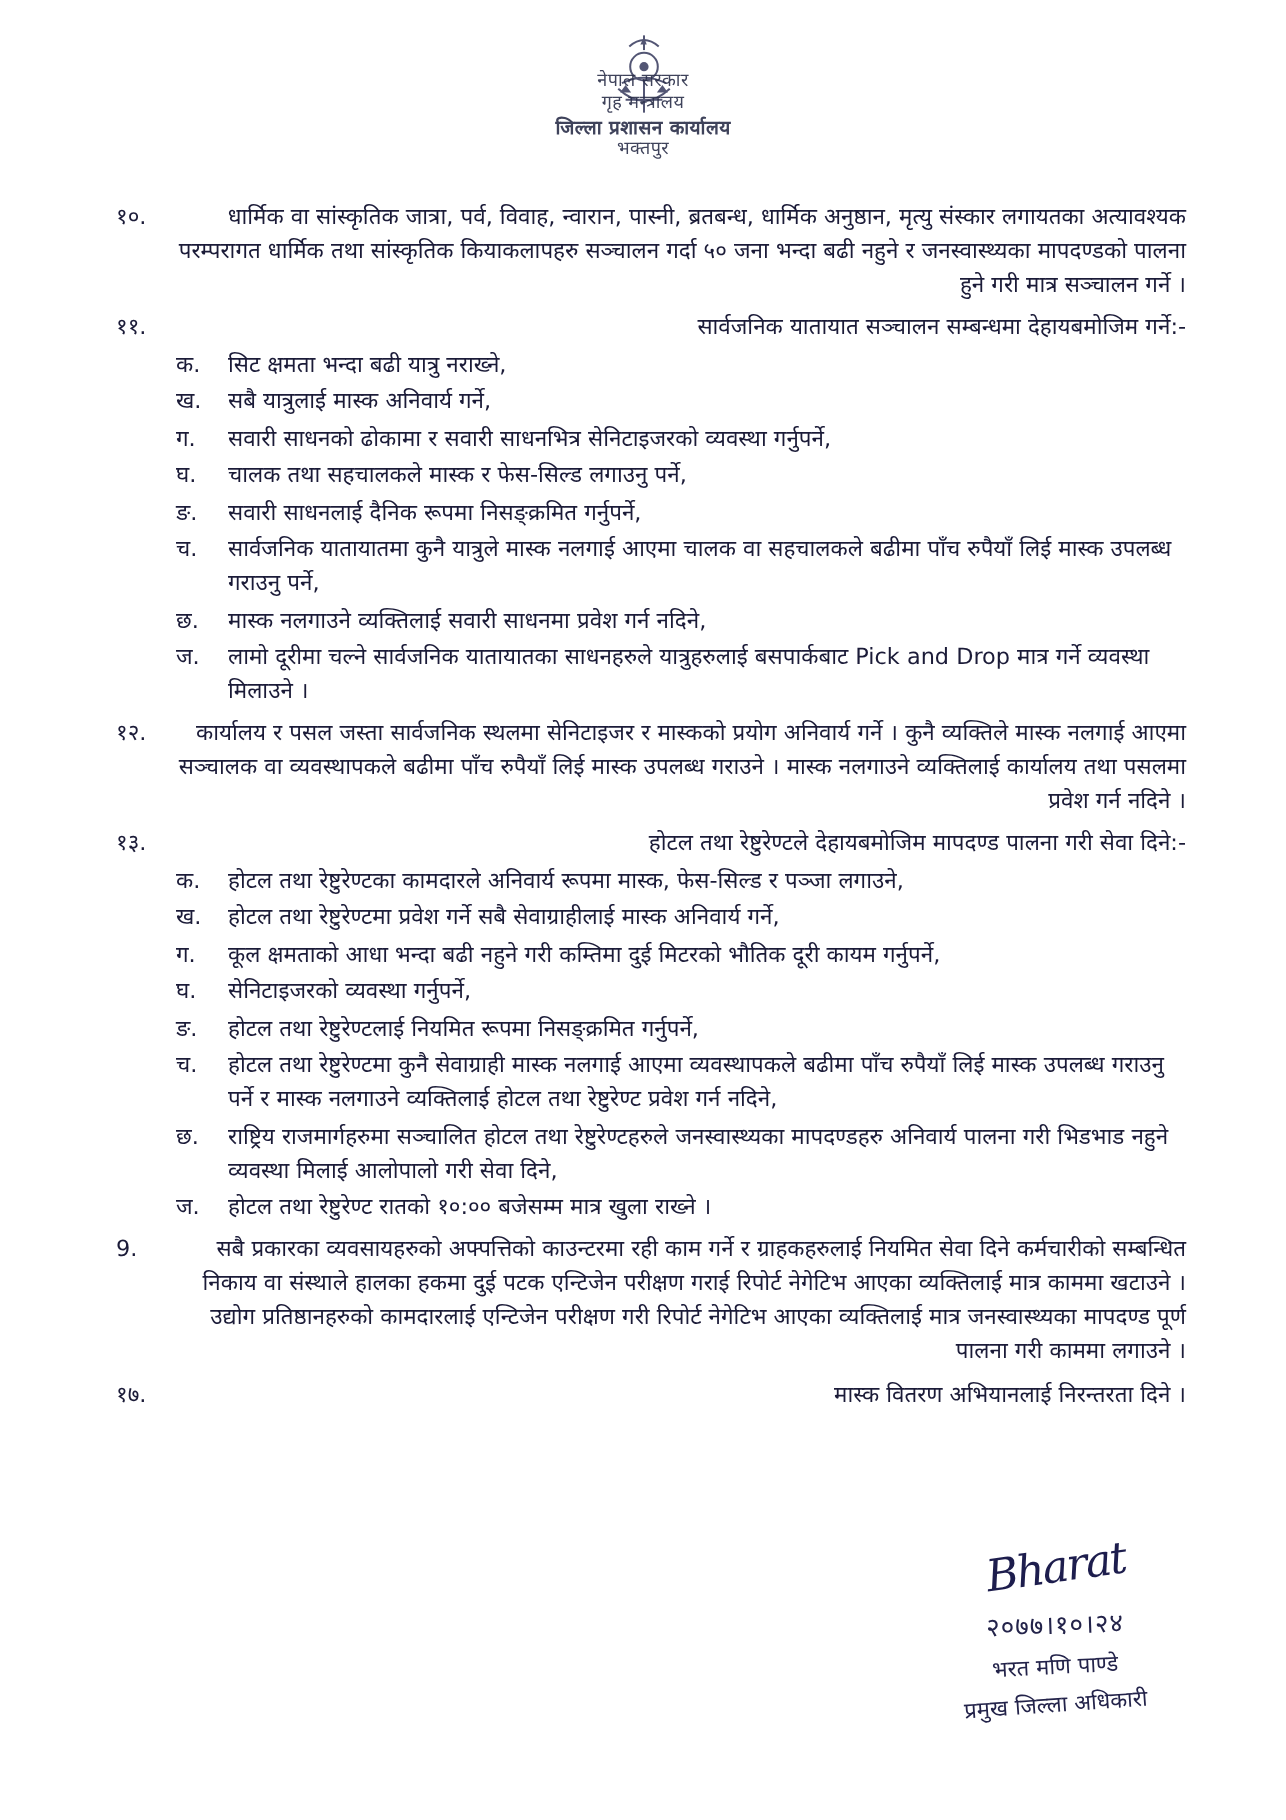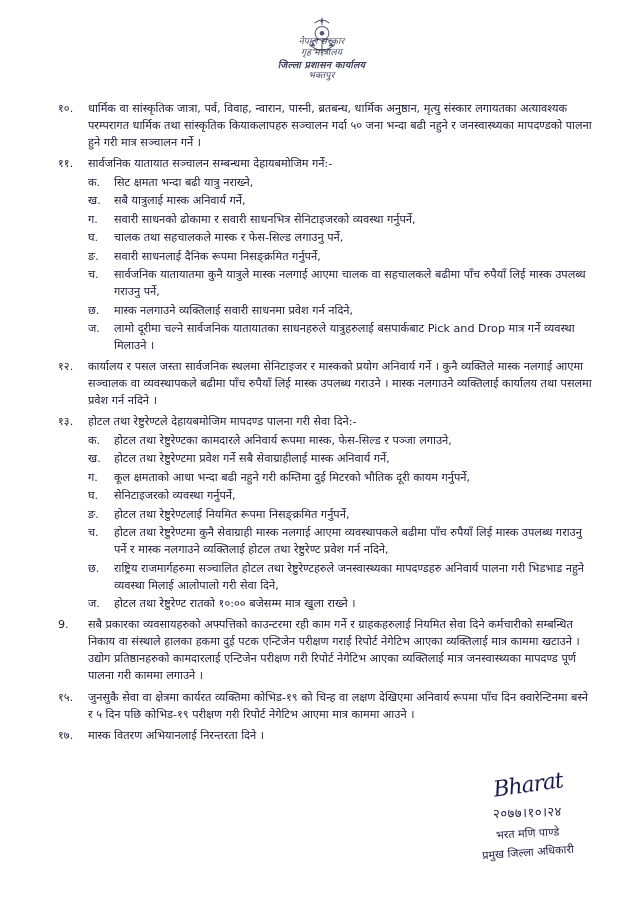--- a/index.html
+++ b/index.html
@@ -42,21 +42,20 @@
     height: 46px;
     opacity: 0.82;
   }
   .lh-line {
     font-family: "DejaVu Sans", sans-serif;
     font-size: 8.5px;
     color: #2b2f4a;
     letter-spacing: 0.2px;
     line-height: 1.25;
     opacity: 0.9;
-    font-style: italic;
   }
   .lh-lines {
     position: absolute;
     top: 6px;
     left: 50%;
     transform: translateX(-50%);
     width: 150px;
   }
   .lh-l1 { margin-top: 16px; font-size: 9px; }
   .lh-l2 { font-size: 9px; }
@@ -80,21 +79,21 @@
     margin-bottom: 1.5px;
   }
   .item-num {
     flex: 0 0 auto;
     width: 30px;
     text-align: left;
     font-size: 11.2px;
   }
   .item-text {
     flex: 1 1 auto;
-    text-align: left;
+    text-align: right;
   }
 
   .sub {
     display: flex;
     align-items: flex-start;
     margin-bottom: 1.5px;
     margin-left: 30px;
   }
   .sub-num {
     flex: 0 0 auto;
@@ -272,26 +271,20 @@
       </div>
     </div>
 
     <div class="block">
       <div class="item">
         <div class="item-num">9.</div>
         <div class="item-text">सबै प्रकारका व्यवसायहरुको अफ्पत्तिको काउन्टरमा रही काम गर्ने र ग्राहकहरुलाई नियमित सेवा दिने कर्मचारीको सम्बन्धित निकाय वा संस्थाले हालका हकमा दुई पटक एन्टिजेन परीक्षण गराई रिपोर्ट नेगेटिभ आएका व्यक्तिलाई मात्र काममा खटाउने ।  उद्योग प्रतिष्ठानहरुको कामदारलाई एन्टिजेन परीक्षण गरी रिपोर्ट नेगेटिभ आएका व्यक्तिलाई मात्र जनस्वास्थ्यका मापदण्ड पूर्ण पालना गरी काममा लगाउने ।</div>
       </div>
     </div>
 
-    <div class="block">
-      <div class="item">
-        <div class="item-num">१५.</div>
-        <div class="item-text">जुनसुकै सेवा वा क्षेत्रमा कार्यरत व्यक्तिमा कोभिड-१९ को चिन्ह वा लक्षण देखिएमा अनिवार्य रूपमा पाँच दिन क्वारेन्टिनमा बस्ने र ५ दिन पछि कोभिड-१९ परीक्षण गरी रिपोर्ट नेगेटिभ आएमा मात्र काममा आउने ।</div>
-      </div>
-    </div>
 
 
     <div class="block">
       <div class="item">
         <div class="item-num">१७.</div>
         <div class="item-text">मास्क वितरण अभियानलाई निरन्तरता दिने ।</div>
       </div>
     </div>
 
   </div>

